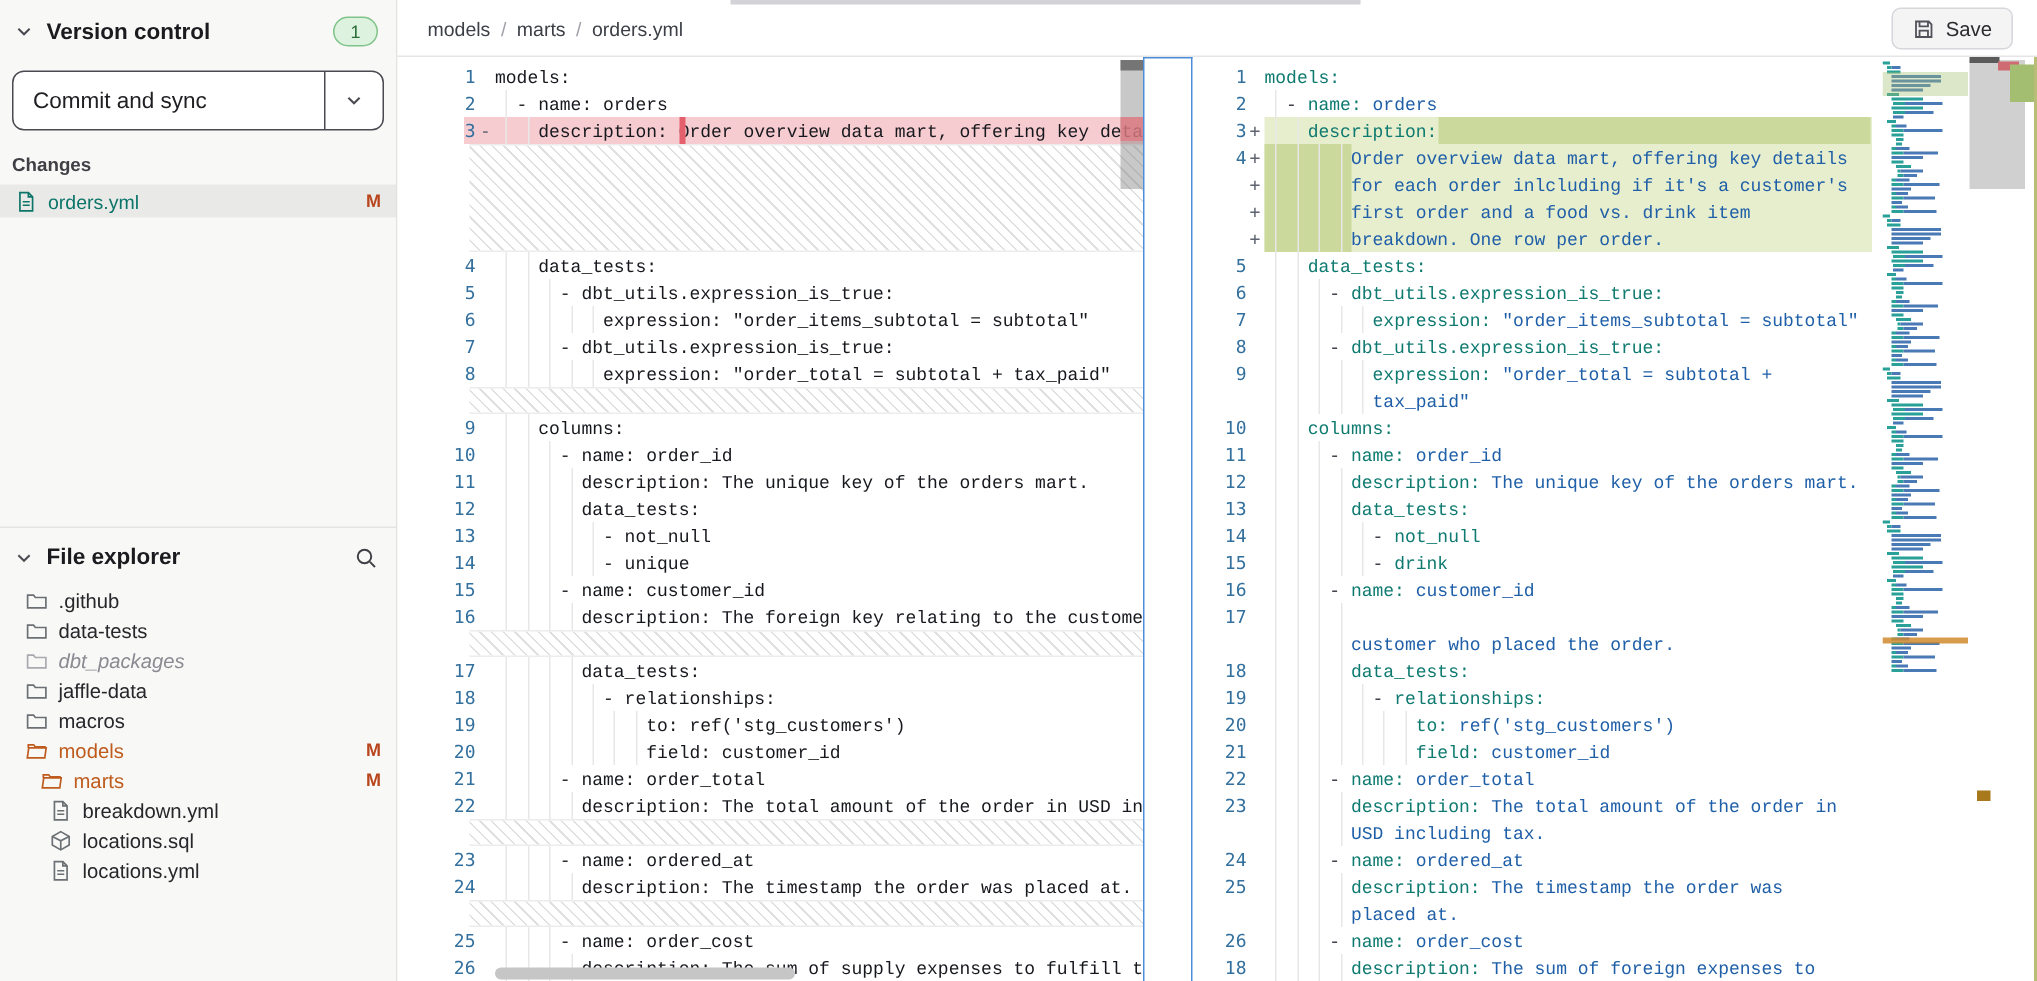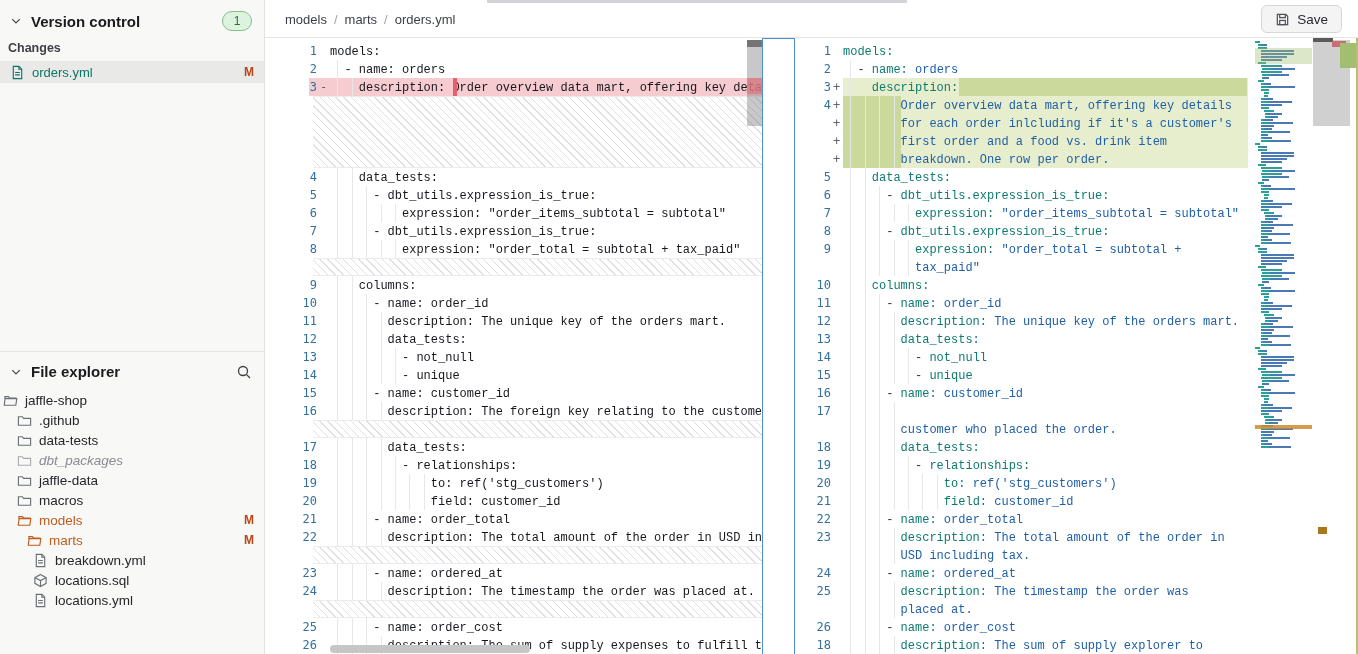--- a/index.html
+++ b/index.html
@@ -101,20 +101,28 @@
 
   <aside class="sidebar">
     <section class="sec vc">
       <div class="sec-head">
         <svg class="chev" viewBox="0 0 16 16" fill="none" stroke="currentColor" stroke-width="1.8">
             <polyline points="3,5.5 8,10.5 13,5.5"></polyline>
           </svg>
         <span class="sec-title">Version control</span>
         <span class="badge">1</span>
       </div>
+      <div class="commit-btn">
+        <span class="commit-label">Commit and sync</span>
+        <span class="commit-arrow">
+          <svg class="chev" viewBox="0 0 16 16" fill="none" stroke="currentColor" stroke-width="1.8">
+              <polyline points="3,5.5 8,10.5 13,5.5"></polyline>
+            </svg>
+        </span>
+      </div>
       <div class="changes-label">Changes</div>
       <div class="change-row">
         <svg class="ficon teal" viewBox="0 0 16 16" fill="none" stroke="currentColor" stroke-width="1.2">
             <path d="M3.5 1.5h6l3 3v10h-9z"></path>
             <path d="M9.5 1.5v3h3"></path>
             <path d="M5.5 8h5M5.5 10.5h5"></path>
           </svg>
         <span class="fname">orders.yml</span>
         <span class="mflag">M</span>
       </div>
@@ -125,27 +133,20 @@
         <svg class="chev" viewBox="0 0 16 16" fill="none" stroke="currentColor" stroke-width="1.8">
             <polyline points="3,5.5 8,10.5 13,5.5"></polyline>
           </svg>
         <span class="sec-title">File explorer</span>
         <svg class="search-ic" viewBox="0 0 16 16" fill="none" stroke="currentColor" stroke-width="1.3">
             <circle cx="7" cy="7" r="4.5"></circle>
             <line x1="10.6" y1="10.6" x2="14" y2="14"></line>
           </svg>
       </div>
       <div class="tree" id="tree">
-          <div class="trow" style="padding-left: 3px;">
-            <svg viewBox="0 0 16 16" fill="none" stroke="currentColor" stroke-width="1.2" class="ficon">
-              <path d="M2 6V3.8h3.8l1.2 1.5h6.8V6"></path>
-              <path d="M1.3 13l1-7h12.4l-1 7z"></path>
-            </svg>
-            <span class="tlabel">jaffle-shop</span>
-          </div>
           <div class="trow" style="padding-left: 17px;">
             <svg viewBox="0 0 16 16" fill="none" stroke="currentColor" stroke-width="1.2" class="ficon">
               <path d="M1.5 4h4.2l1.3 1.7h7.5V13h-13z"></path>
             </svg>
             <span class="tlabel">.github</span>
           </div>
           <div class="trow" style="padding-left: 17px;">
             <svg viewBox="0 0 16 16" fill="none" stroke="currentColor" stroke-width="1.2" class="ficon">
               <path d="M1.5 4h4.2l1.3 1.7h7.5V13h-13z"></path>
             </svg>
@@ -289,36 +290,36 @@
           <div class="crow"><div class="guide" style="left: 53.22px;"></div><div class="guide" style="left: 67.66px;"></div><div class="guide" style="left: 82.1px;"></div><span class="ln">6</span><span class="code"><span class="p">      - </span><span class="k">dbt_utils.expression_is_true:</span></span></div>
           <div class="crow"><div class="guide" style="left: 53.22px;"></div><div class="guide" style="left: 67.66px;"></div><div class="guide" style="left: 82.1px;"></div><div class="guide" style="left: 96.54px;"></div><div class="guide" style="left: 110.98px;"></div><span class="ln">7</span><span class="code"><span class="p">          </span><span class="k">expression:</span><span class="v"> "order_items_subtotal = subtotal"</span></span></div>
           <div class="crow"><div class="guide" style="left: 53.22px;"></div><div class="guide" style="left: 67.66px;"></div><div class="guide" style="left: 82.1px;"></div><span class="ln">8</span><span class="code"><span class="p">      - </span><span class="k">dbt_utils.expression_is_true:</span></span></div>
           <div class="crow"><div class="guide" style="left: 53.22px;"></div><div class="guide" style="left: 67.66px;"></div><div class="guide" style="left: 82.1px;"></div><div class="guide" style="left: 96.54px;"></div><div class="guide" style="left: 110.98px;"></div><span class="ln">9</span><span class="code"><span class="p">          </span><span class="k">expression:</span><span class="v"> "order_total = subtotal +</span></span></div>
           <div class="crow"><div class="guide" style="left: 53.22px;"></div><div class="guide" style="left: 67.66px;"></div><div class="guide" style="left: 82.1px;"></div><div class="guide" style="left: 96.54px;"></div><div class="guide" style="left: 110.98px;"></div><span class="code"><span class="p">          </span><span class="v">tax_paid"</span></span></div>
           <div class="crow"><div class="guide" style="left: 53.22px;"></div><div class="guide" style="left: 67.66px;"></div><span class="ln">10</span><span class="code"><span class="p">    </span><span class="k">columns:</span></span></div>
           <div class="crow"><div class="guide" style="left: 53.22px;"></div><div class="guide" style="left: 67.66px;"></div><div class="guide" style="left: 82.1px;"></div><span class="ln">11</span><span class="code"><span class="p">      - </span><span class="k">name:</span><span class="v"> order_id</span></span></div>
           <div class="crow"><div class="guide" style="left: 53.22px;"></div><div class="guide" style="left: 67.66px;"></div><div class="guide" style="left: 82.1px;"></div><div class="guide" style="left: 96.54px;"></div><span class="ln">12</span><span class="code"><span class="p">        </span><span class="k">description:</span><span class="v"> The unique key of the orders mart.</span></span></div>
           <div class="crow"><div class="guide" style="left: 53.22px;"></div><div class="guide" style="left: 67.66px;"></div><div class="guide" style="left: 82.1px;"></div><div class="guide" style="left: 96.54px;"></div><span class="ln">13</span><span class="code"><span class="p">        </span><span class="k">data_tests:</span></span></div>
           <div class="crow"><div class="guide" style="left: 53.22px;"></div><div class="guide" style="left: 67.66px;"></div><div class="guide" style="left: 82.1px;"></div><div class="guide" style="left: 96.54px;"></div><div class="guide" style="left: 110.98px;"></div><span class="ln">14</span><span class="code"><span class="p">          - </span><span class="k">not_null</span></span></div>
-          <div class="crow"><div class="guide" style="left: 53.22px;"></div><div class="guide" style="left: 67.66px;"></div><div class="guide" style="left: 82.1px;"></div><div class="guide" style="left: 96.54px;"></div><div class="guide" style="left: 110.98px;"></div><span class="ln">15</span><span class="code"><span class="p">          - </span><span class="k">unique</span></span></div>
+          <div class="crow"><div class="guide" style="left: 53.22px;"></div><div class="guide" style="left: 67.66px;"></div><div class="guide" style="left: 82.1px;"></div><div class="guide" style="left: 96.54px;"></div><div class="guide" style="left: 110.98px;"></div><span class="ln">15</span><span class="code"><span class="p">          - </span><span class="k">drink</span></span></div>
           <div class="crow"><div class="guide" style="left: 53.22px;"></div><div class="guide" style="left: 67.66px;"></div><div class="guide" style="left: 82.1px;"></div><span class="ln">16</span><span class="code"><span class="p">      - </span><span class="k">name:</span><span class="v"> customer_id</span></span></div>
           <div class="crow"><div class="guide" style="left: 53.22px;"></div><div class="guide" style="left: 67.66px;"></div><div class="guide" style="left: 82.1px;"></div><div class="guide" style="left: 96.54px;"></div><span class="ln">17</span></div>
           <div class="crow"><div class="guide" style="left: 53.22px;"></div><div class="guide" style="left: 67.66px;"></div><div class="guide" style="left: 82.1px;"></div><div class="guide" style="left: 96.54px;"></div><span class="code"><span class="p">        </span><span class="v">customer who placed the order.</span></span></div>
           <div class="crow"><div class="guide" style="left: 53.22px;"></div><div class="guide" style="left: 67.66px;"></div><div class="guide" style="left: 82.1px;"></div><div class="guide" style="left: 96.54px;"></div><span class="ln">18</span><span class="code"><span class="p">        </span><span class="k">data_tests:</span></span></div>
           <div class="crow"><div class="guide" style="left: 53.22px;"></div><div class="guide" style="left: 67.66px;"></div><div class="guide" style="left: 82.1px;"></div><div class="guide" style="left: 96.54px;"></div><div class="guide" style="left: 110.98px;"></div><span class="ln">19</span><span class="code"><span class="p">          - </span><span class="k">relationships:</span></span></div>
           <div class="crow"><div class="guide" style="left: 53.22px;"></div><div class="guide" style="left: 67.66px;"></div><div class="guide" style="left: 82.1px;"></div><div class="guide" style="left: 96.54px;"></div><div class="guide" style="left: 110.98px;"></div><div class="guide" style="left: 125.42px;"></div><div class="guide" style="left: 139.86px;"></div><span class="ln">20</span><span class="code"><span class="p">              </span><span class="k">to:</span><span class="v"> ref('stg_customers')</span></span></div>
           <div class="crow"><div class="guide" style="left: 53.22px;"></div><div class="guide" style="left: 67.66px;"></div><div class="guide" style="left: 82.1px;"></div><div class="guide" style="left: 96.54px;"></div><div class="guide" style="left: 110.98px;"></div><div class="guide" style="left: 125.42px;"></div><div class="guide" style="left: 139.86px;"></div><span class="ln">21</span><span class="code"><span class="p">              </span><span class="k">field:</span><span class="v"> customer_id</span></span></div>
           <div class="crow"><div class="guide" style="left: 53.22px;"></div><div class="guide" style="left: 67.66px;"></div><div class="guide" style="left: 82.1px;"></div><span class="ln">22</span><span class="code"><span class="p">      - </span><span class="k">name:</span><span class="v"> order_total</span></span></div>
           <div class="crow"><div class="guide" style="left: 53.22px;"></div><div class="guide" style="left: 67.66px;"></div><div class="guide" style="left: 82.1px;"></div><div class="guide" style="left: 96.54px;"></div><span class="ln">23</span><span class="code"><span class="p">        </span><span class="k">description:</span><span class="v"> The total amount of the order in</span></span></div>
           <div class="crow"><div class="guide" style="left: 53.22px;"></div><div class="guide" style="left: 67.66px;"></div><div class="guide" style="left: 82.1px;"></div><div class="guide" style="left: 96.54px;"></div><span class="code"><span class="p">        </span><span class="v">USD including tax.</span></span></div>
           <div class="crow"><div class="guide" style="left: 53.22px;"></div><div class="guide" style="left: 67.66px;"></div><div class="guide" style="left: 82.1px;"></div><span class="ln">24</span><span class="code"><span class="p">      - </span><span class="k">name:</span><span class="v"> ordered_at</span></span></div>
           <div class="crow"><div class="guide" style="left: 53.22px;"></div><div class="guide" style="left: 67.66px;"></div><div class="guide" style="left: 82.1px;"></div><div class="guide" style="left: 96.54px;"></div><span class="ln">25</span><span class="code"><span class="p">        </span><span class="k">description:</span><span class="v"> The timestamp the order was</span></span></div>
           <div class="crow"><div class="guide" style="left: 53.22px;"></div><div class="guide" style="left: 67.66px;"></div><div class="guide" style="left: 82.1px;"></div><div class="guide" style="left: 96.54px;"></div><span class="code"><span class="p">        </span><span class="v">placed at.</span></span></div>
           <div class="crow"><div class="guide" style="left: 53.22px;"></div><div class="guide" style="left: 67.66px;"></div><div class="guide" style="left: 82.1px;"></div><span class="ln">26</span><span class="code"><span class="p">      - </span><span class="k">name:</span><span class="v"> order_cost</span></span></div>
-          <div class="crow"><div class="guide" style="left: 53.22px;"></div><div class="guide" style="left: 67.66px;"></div><div class="guide" style="left: 82.1px;"></div><div class="guide" style="left: 96.54px;"></div><span class="ln">18</span><span class="code"><span class="p">        </span><span class="k">description:</span><span class="v"> The sum of supply explorer to</span></span></div>
+          <div class="crow"><div class="guide" style="left: 53.22px;"></div><div class="guide" style="left: 67.66px;"></div><div class="guide" style="left: 82.1px;"></div><div class="guide" style="left: 96.54px;"></div><span class="ln">18</span><span class="code"><span class="p">        </span><span class="k">description:</span><span class="v"> The sum of foreign expenses to</span></span></div>
         </div>
       <div class="minimap" id="minimap">
           <div class="mrow"><span style="width: 5.04px; background: rgb(42, 161, 152);"></span></div>
           <div class="mrow"><span style="width: 2.88px; background: rgba(0, 0, 0, 0);"></span><span style="width: 3.6px; background: rgb(42, 161, 152);"></span><span style="width: 5.04px; background: rgb(74, 122, 181);"></span></div>
           <div class="mrow"><span style="width: 2.88px; background: rgba(0, 0, 0, 0);"></span><span style="width: 8.64px; background: rgb(42, 161, 152);"></span></div>
           <div class="mrow"><span style="width: 5.76px; background: rgba(0, 0, 0, 0);"></span><span style="width: 33.12px; background: rgb(74, 122, 181);"></span></div>
           <div class="mrow"><span style="width: 5.76px; background: rgba(0, 0, 0, 0);"></span><span style="width: 33.12px; background: rgb(74, 122, 181);"></span></div>
           <div class="mrow"><span style="width: 5.76px; background: rgba(0, 0, 0, 0);"></span><span style="width: 26.64px; background: rgb(74, 122, 181);"></span></div>
           <div class="mrow"><span style="width: 5.76px; background: rgba(0, 0, 0, 0);"></span><span style="width: 20.88px; background: rgb(74, 122, 181);"></span></div>
           <div class="mrow"><span style="width: 2.88px; background: rgba(0, 0, 0, 0);"></span><span style="width: 7.92px; background: rgb(42, 161, 152);"></span></div>

